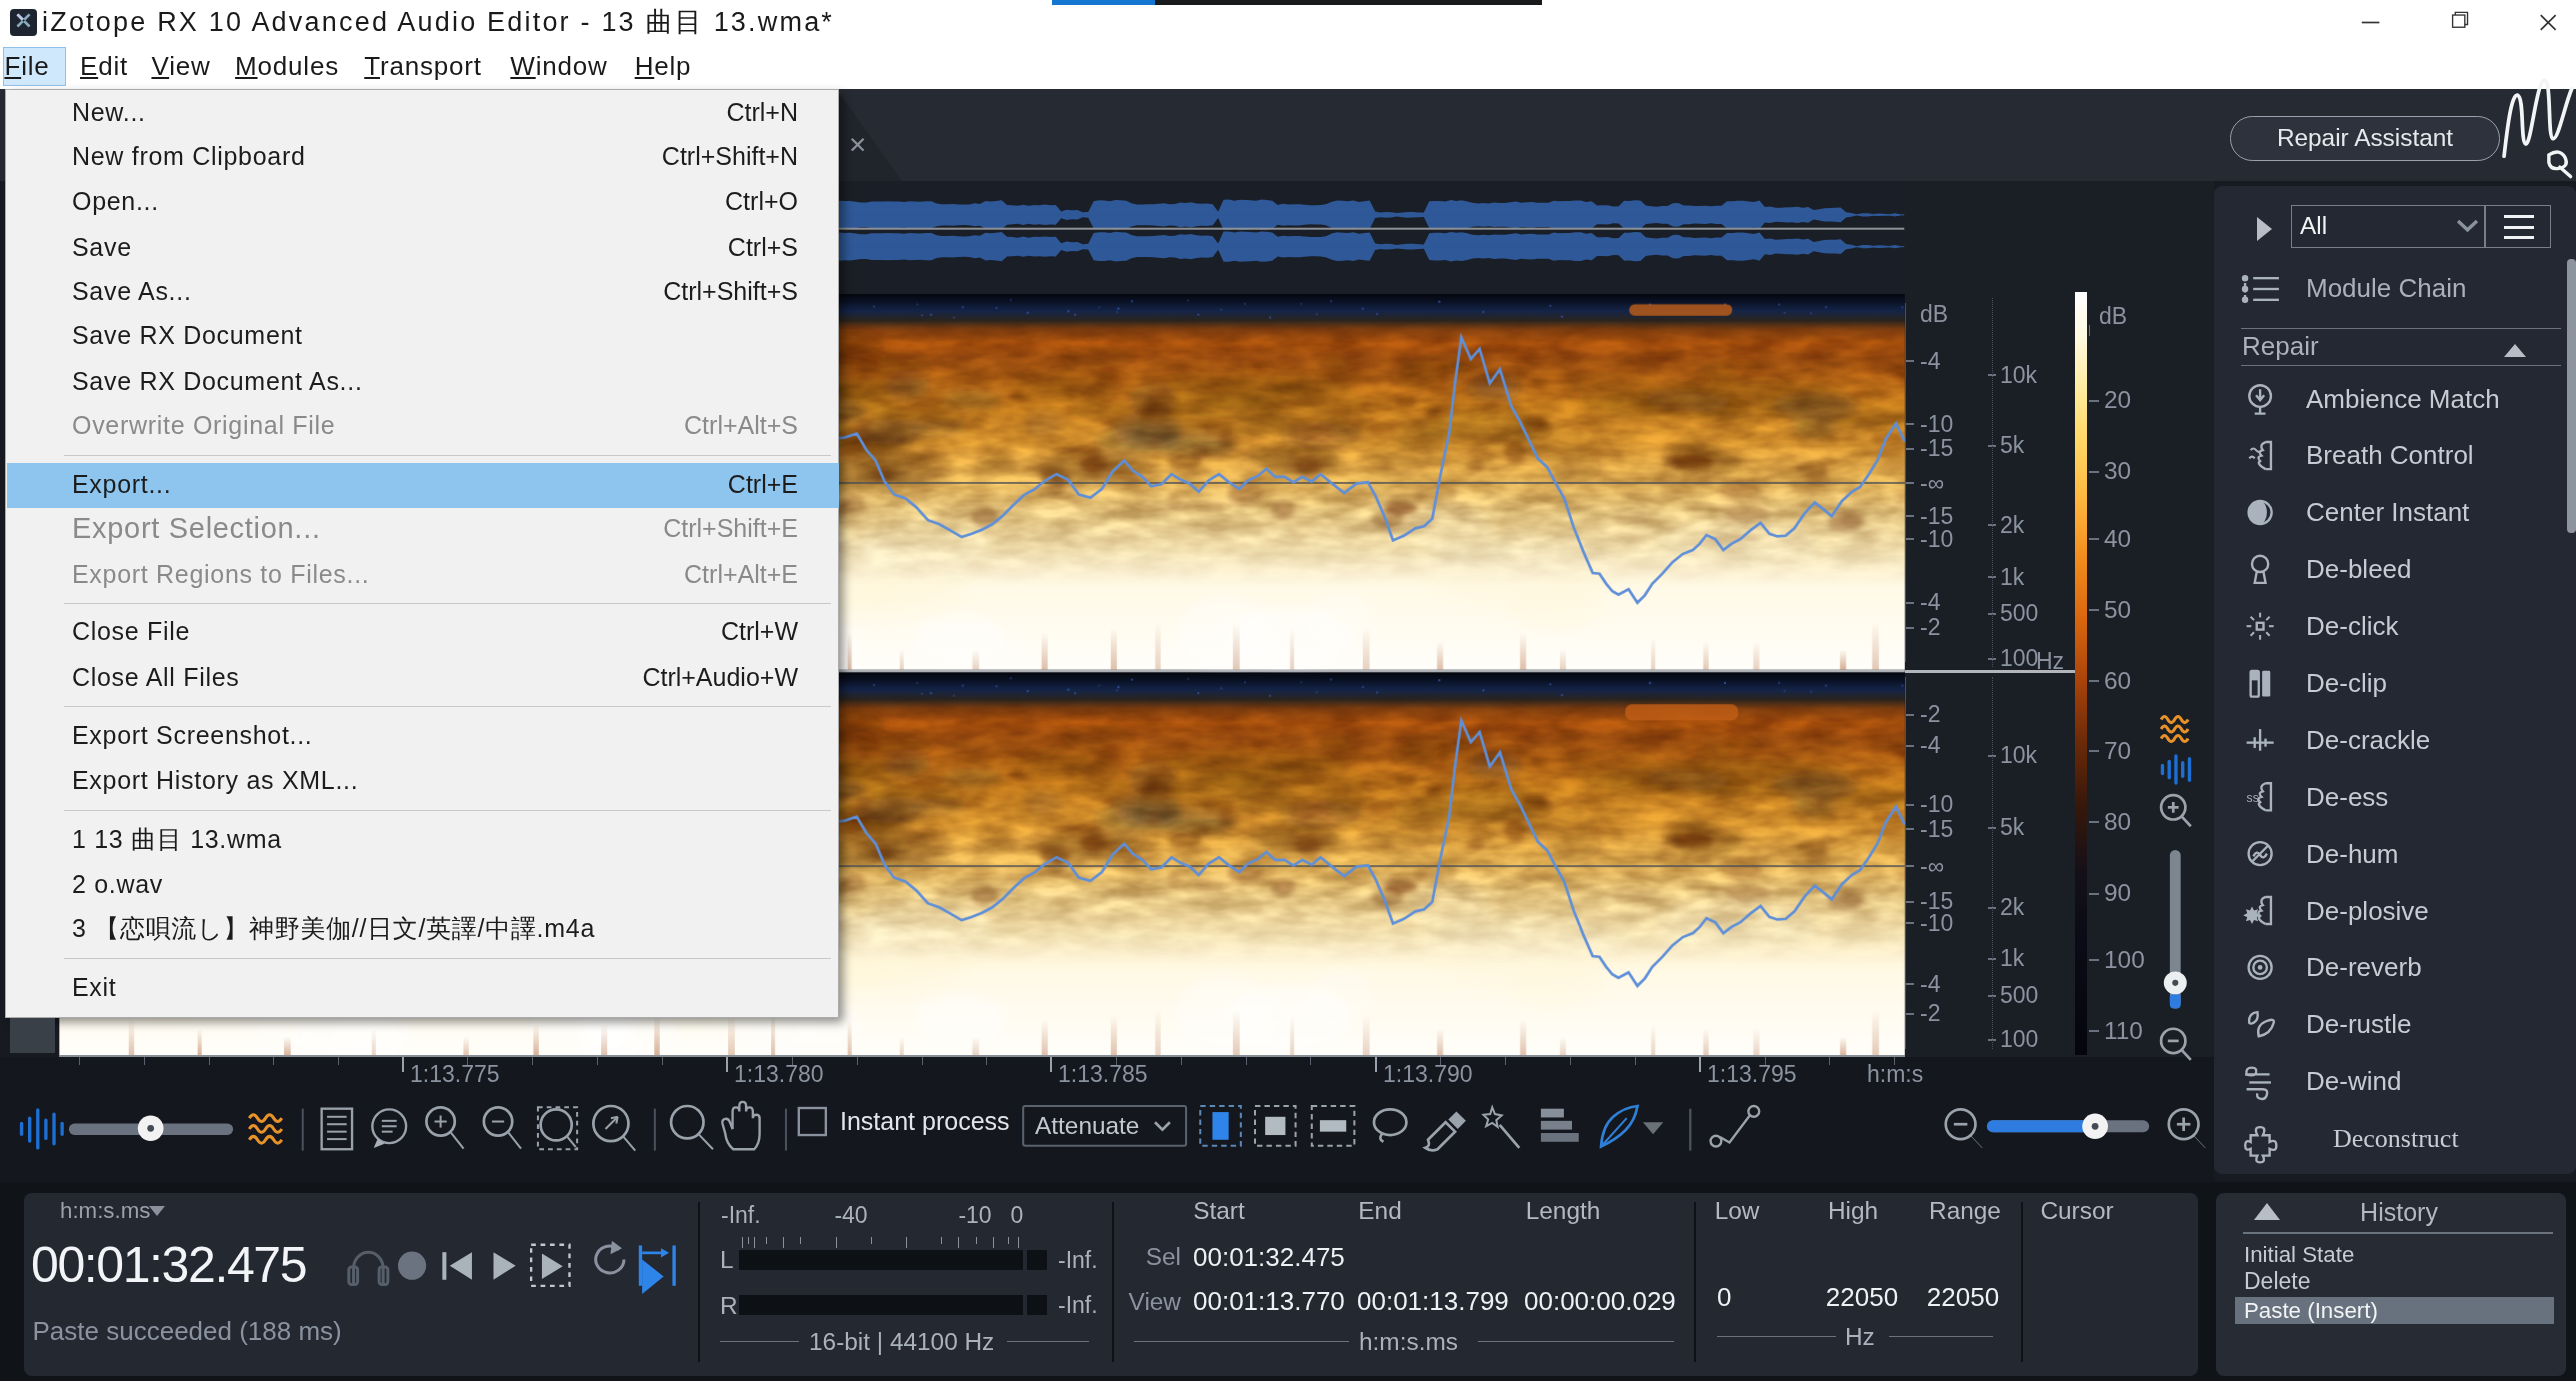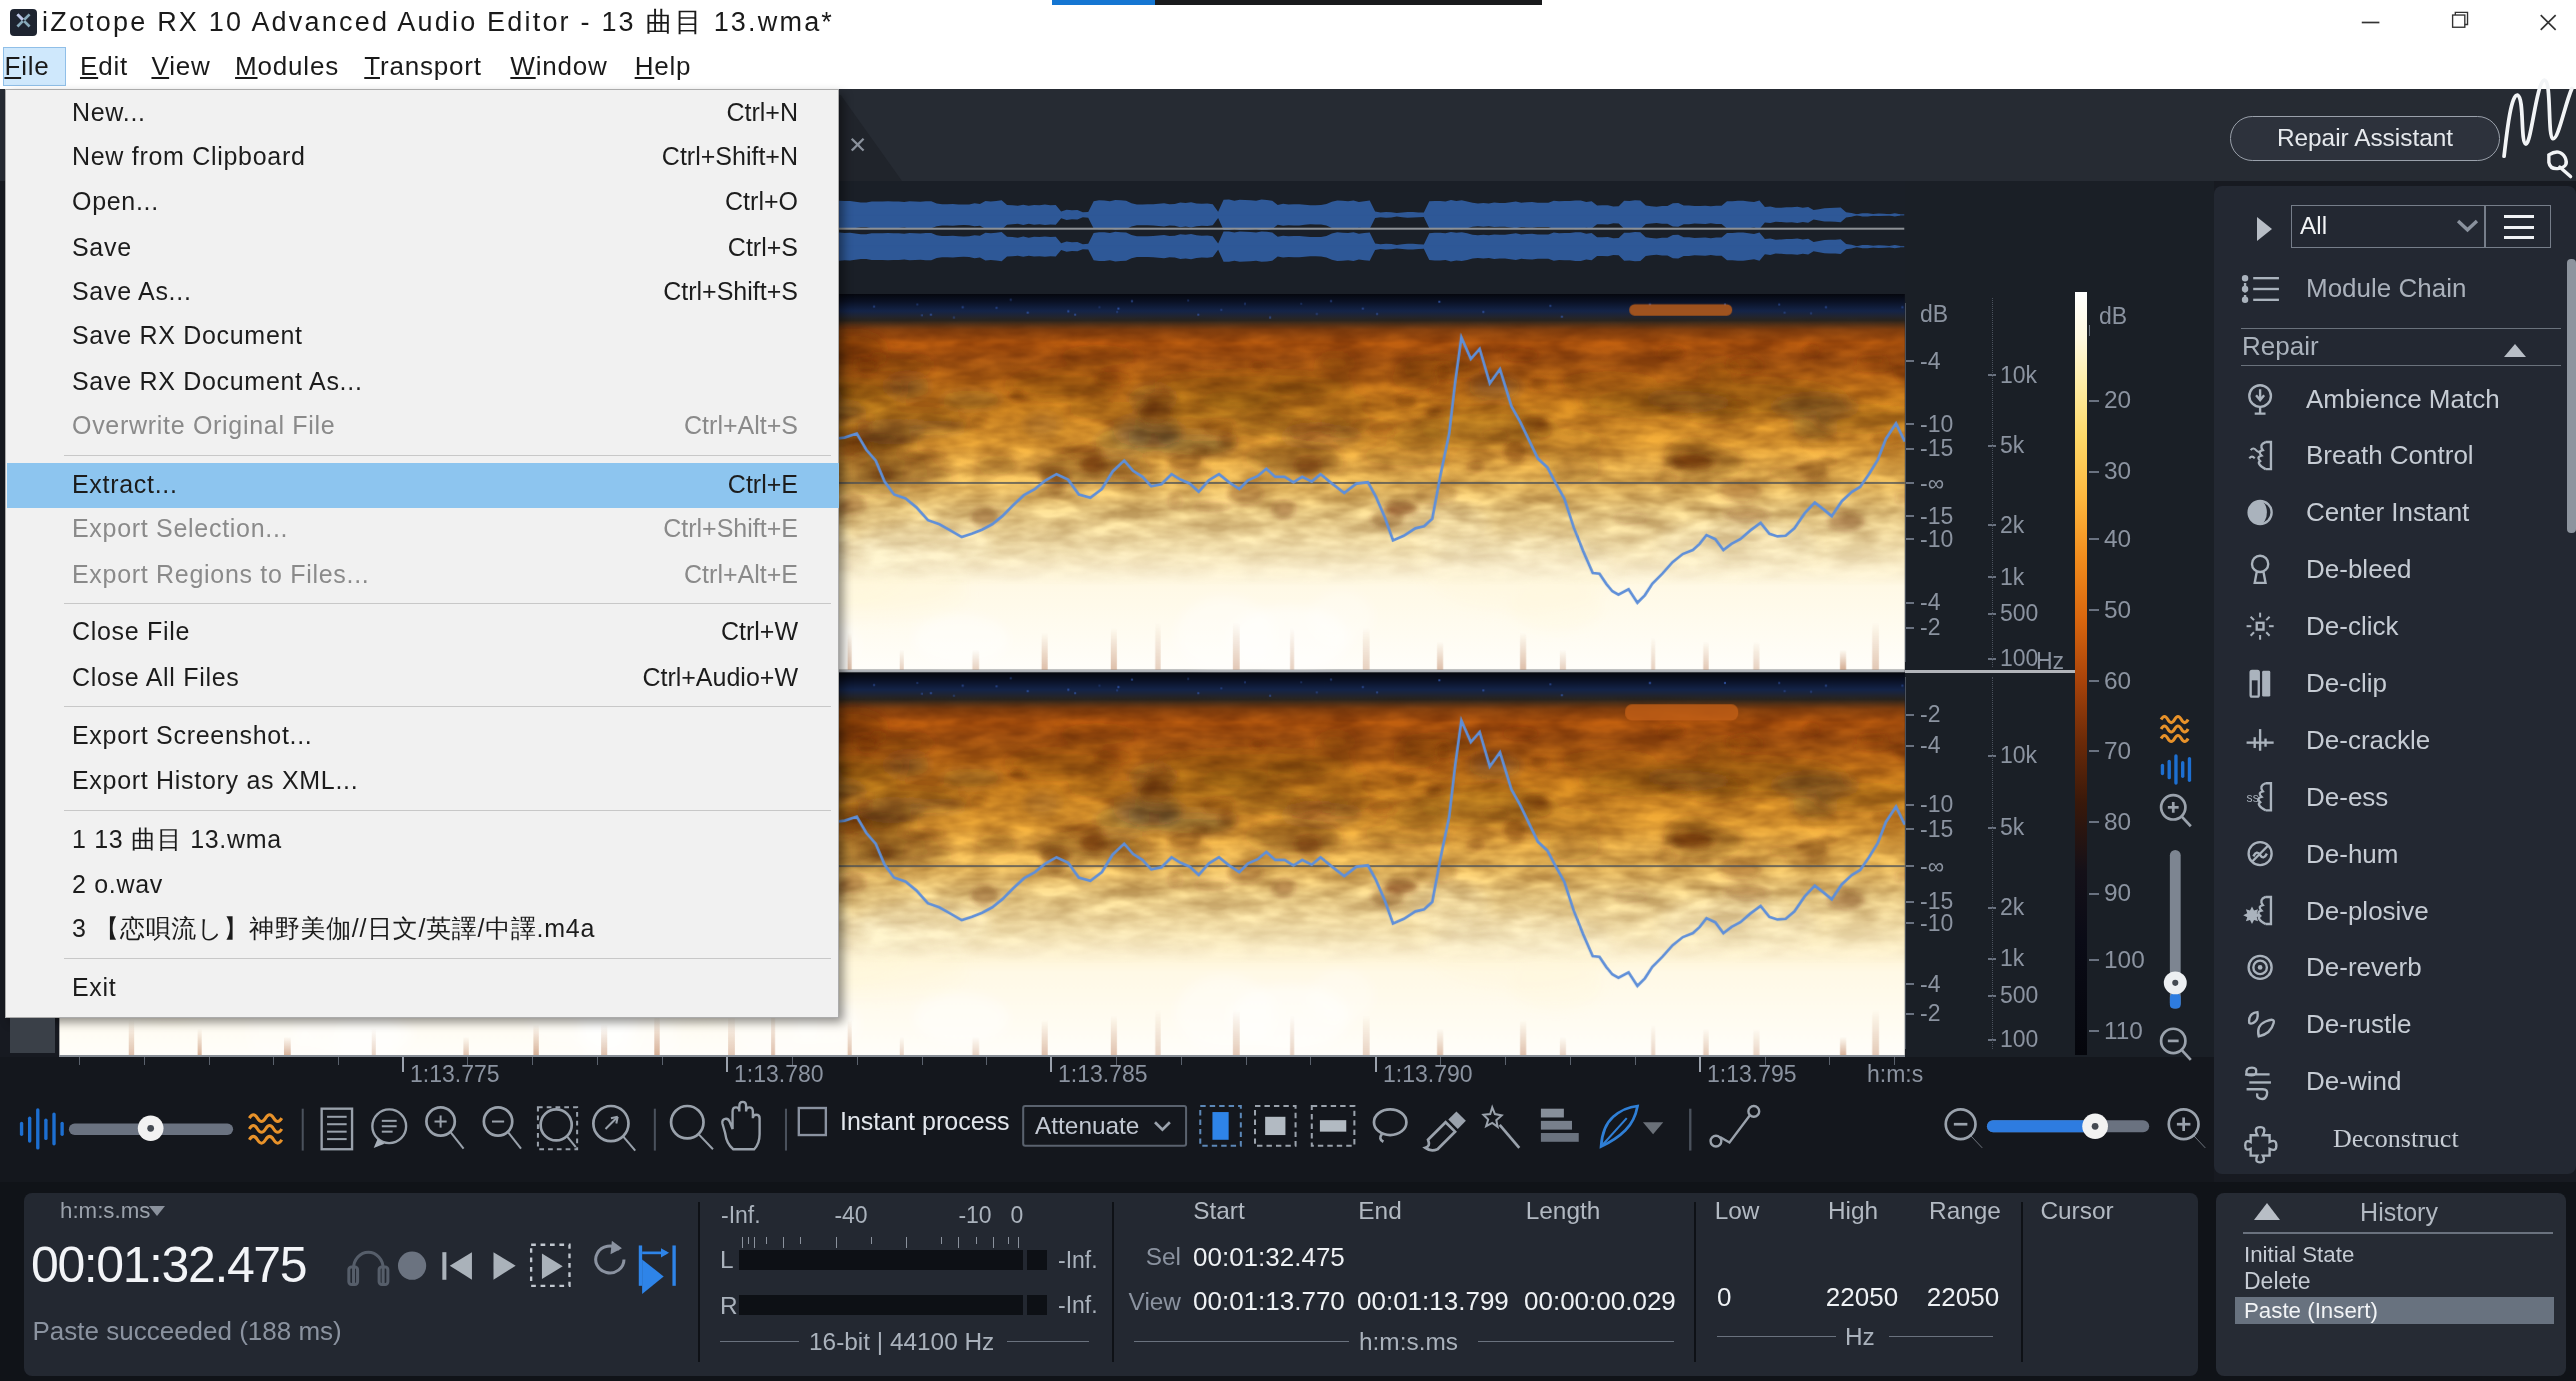--- a/index.html
+++ b/index.html
@@ -1001,23 +1001,23 @@
 <div style="position:absolute;font-family:'Liberation Sans', sans-serif;font-size:25px;color:#1c1c1c;line-height:35px;white-space:nowrap;font-weight:400;letter-spacing:0.7px;left:72px;top:184px;">Open...</div>
 <div style="position:absolute;font-family:'Liberation Sans', sans-serif;font-size:25px;color:#1c1c1c;line-height:35px;white-space:nowrap;font-weight:400;right:1778px;top:184px;">Ctrl+O</div>
 <div style="position:absolute;font-family:'Liberation Sans', sans-serif;font-size:25px;color:#1c1c1c;line-height:35px;white-space:nowrap;font-weight:400;letter-spacing:0.7px;left:72px;top:230px;">Save</div>
 <div style="position:absolute;font-family:'Liberation Sans', sans-serif;font-size:25px;color:#1c1c1c;line-height:35px;white-space:nowrap;font-weight:400;right:1778px;top:230px;">Ctrl+S</div>
 <div style="position:absolute;font-family:'Liberation Sans', sans-serif;font-size:25px;color:#1c1c1c;line-height:35px;white-space:nowrap;font-weight:400;letter-spacing:0.7px;left:72px;top:274px;">Save As...</div>
 <div style="position:absolute;font-family:'Liberation Sans', sans-serif;font-size:25px;color:#1c1c1c;line-height:35px;white-space:nowrap;font-weight:400;right:1778px;top:274px;">Ctrl+Shift+S</div>
 <div style="position:absolute;font-family:'Liberation Sans', sans-serif;font-size:25px;color:#1c1c1c;line-height:35px;white-space:nowrap;font-weight:400;letter-spacing:0.7px;left:72px;top:318px;">Save RX Document</div>
 <div style="position:absolute;font-family:'Liberation Sans', sans-serif;font-size:25px;color:#1c1c1c;line-height:35px;white-space:nowrap;font-weight:400;letter-spacing:0.7px;left:72px;top:364px;">Save RX Document As...</div>
 <div style="position:absolute;font-family:'Liberation Sans', sans-serif;font-size:25px;color:#8a8a8a;line-height:35px;white-space:nowrap;font-weight:400;letter-spacing:0.7px;left:72px;top:408px;">Overwrite Original File</div>
 <div style="position:absolute;font-family:'Liberation Sans', sans-serif;font-size:25px;color:#8a8a8a;line-height:35px;white-space:nowrap;font-weight:400;right:1778px;top:408px;">Ctrl+Alt+S</div>
-<div style="position:absolute;font-family:'Liberation Sans', sans-serif;font-size:25px;color:#1c1c1c;line-height:35px;white-space:nowrap;font-weight:400;letter-spacing:0.7px;left:72px;top:467px;">Extract...</div>
+<div style="position:absolute;font-family:'Liberation Sans', sans-serif;font-size:25px;color:#1c1c1c;line-height:35px;white-space:nowrap;font-weight:400;letter-spacing:0.7px;left:72px;top:467px;">Export...</div>
 <div style="position:absolute;font-family:'Liberation Sans', sans-serif;font-size:25px;color:#1c1c1c;line-height:35px;white-space:nowrap;font-weight:400;right:1778px;top:467px;">Ctrl+E</div>
-<div style="position:absolute;font-family:'Liberation Sans', sans-serif;font-size:25px;color:#8a8a8a;line-height:35px;white-space:nowrap;font-weight:400;letter-spacing:0.7px;left:72px;top:511px;">Export Selection...</div>
+<div style="position:absolute;font-family:'Liberation Sans', sans-serif;font-size:29px;color:#8a8a8a;line-height:35px;white-space:nowrap;font-weight:400;letter-spacing:0.7px;left:72px;top:511px;">Export Selection...</div>
 <div style="position:absolute;font-family:'Liberation Sans', sans-serif;font-size:25px;color:#8a8a8a;line-height:35px;white-space:nowrap;font-weight:400;right:1778px;top:511px;">Ctrl+Shift+E</div>
 <div style="position:absolute;font-family:'Liberation Sans', sans-serif;font-size:25px;color:#8a8a8a;line-height:35px;white-space:nowrap;font-weight:400;letter-spacing:0.7px;left:72px;top:557px;">Export Regions to Files...</div>
 <div style="position:absolute;font-family:'Liberation Sans', sans-serif;font-size:25px;color:#8a8a8a;line-height:35px;white-space:nowrap;font-weight:400;right:1778px;top:557px;">Ctrl+Alt+E</div>
 <div style="position:absolute;font-family:'Liberation Sans', sans-serif;font-size:25px;color:#1c1c1c;line-height:35px;white-space:nowrap;font-weight:400;letter-spacing:0.7px;left:72px;top:614px;">Close File</div>
 <div style="position:absolute;font-family:'Liberation Sans', sans-serif;font-size:25px;color:#1c1c1c;line-height:35px;white-space:nowrap;font-weight:400;right:1778px;top:614px;">Ctrl+W</div>
 <div style="position:absolute;font-family:'Liberation Sans', sans-serif;font-size:25px;color:#1c1c1c;line-height:35px;white-space:nowrap;font-weight:400;letter-spacing:0.7px;left:72px;top:660px;">Close All Files</div>
 <div style="position:absolute;font-family:'Liberation Sans', sans-serif;font-size:25px;color:#1c1c1c;line-height:35px;white-space:nowrap;font-weight:400;right:1778px;top:660px;">Ctrl+Audio+W</div>
 <div style="position:absolute;font-family:'Liberation Sans', sans-serif;font-size:25px;color:#1c1c1c;line-height:35px;white-space:nowrap;font-weight:400;letter-spacing:0.7px;left:72px;top:718px;">Export Screenshot...</div>
 <div style="position:absolute;font-family:'Liberation Sans', sans-serif;font-size:25px;color:#1c1c1c;line-height:35px;white-space:nowrap;font-weight:400;letter-spacing:0.7px;left:72px;top:763px;">Export History as XML...</div>
 <div style="position:absolute;font-family:'Liberation Sans', sans-serif;font-size:25px;color:#1c1c1c;line-height:35px;white-space:nowrap;font-weight:400;letter-spacing:0.7px;left:72px;top:822px;">1 13 曲目 13.wma</div>

